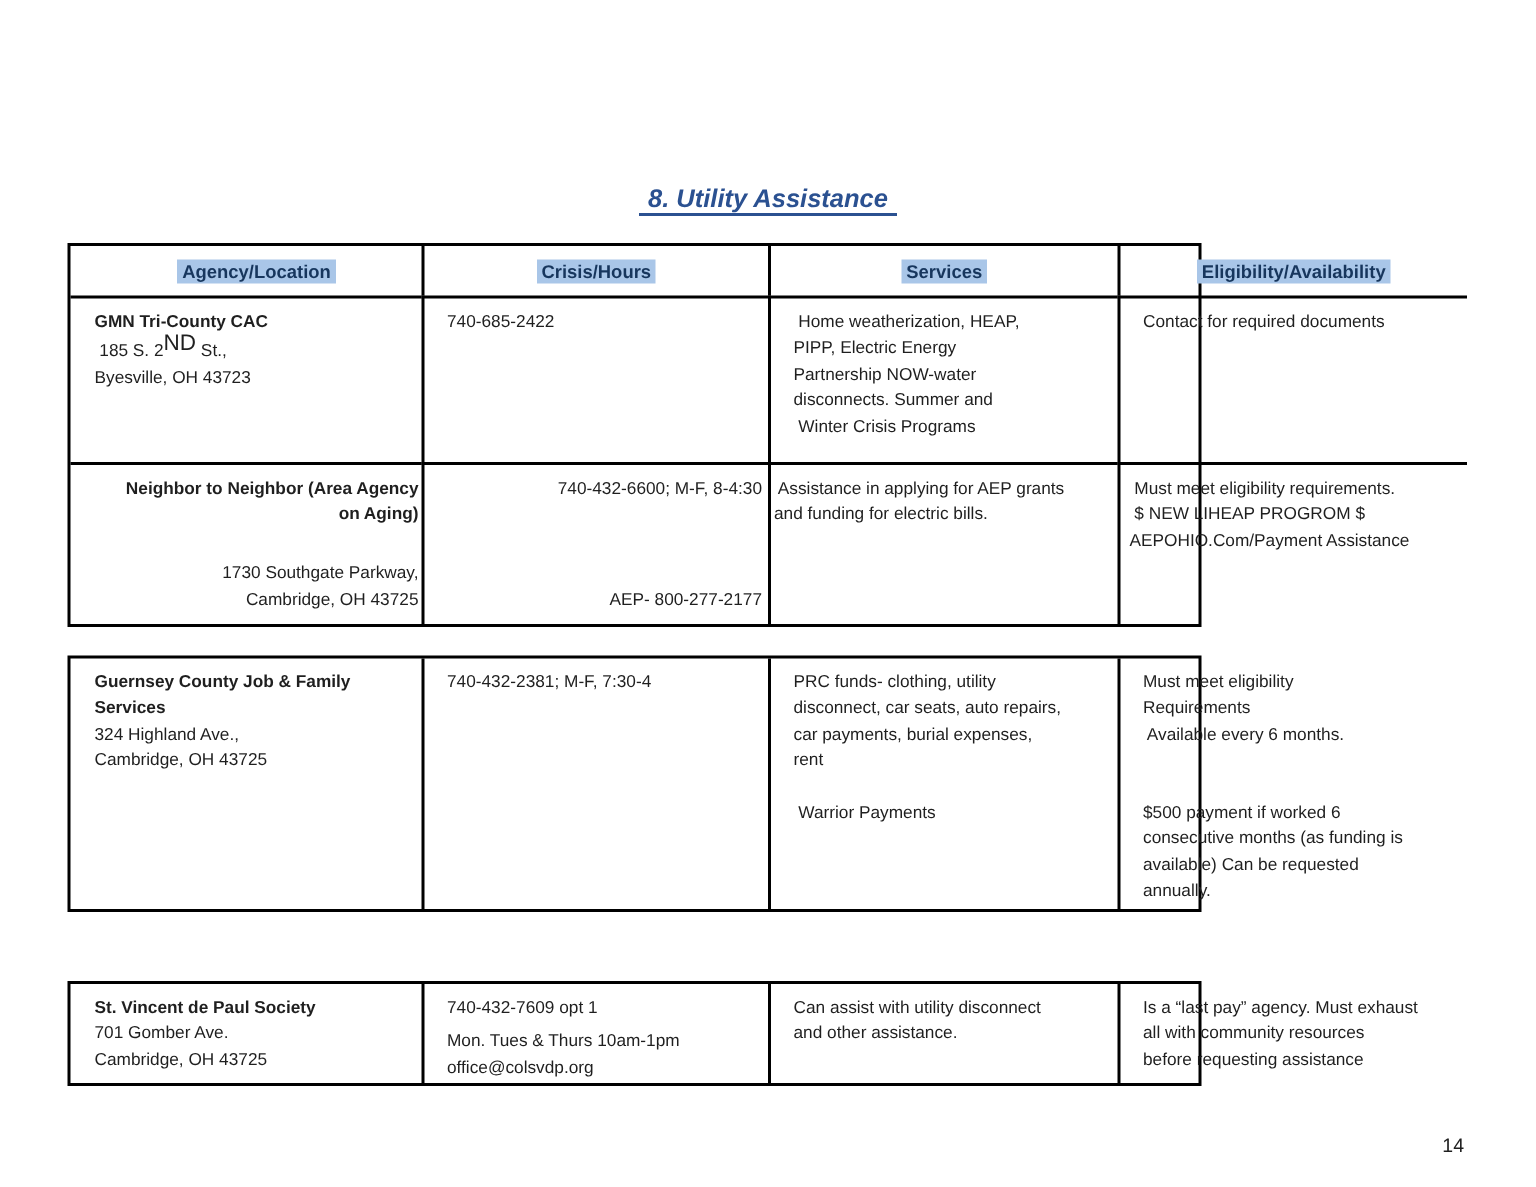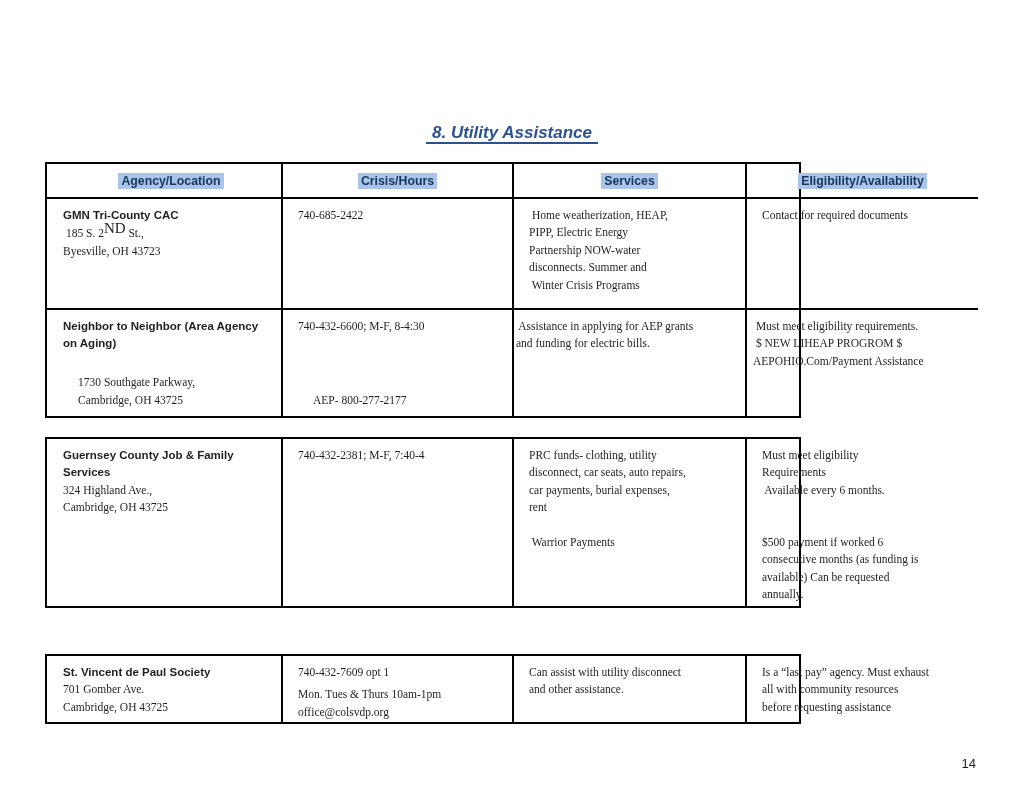--- a/index.html
+++ b/index.html
@@ -30,23 +30,23 @@
   }
   .cell.c0{border-left:none;padding-left:16px;padding-right:2px;}
   .cell.rt{border-top:2px solid var(--table-border,#000);}
   .hdr{
     display:flex;align-items:center;justify-content:center;padding:0;
   }
   .hl{
     background:var(--header-highlight,#a9c6e8);color:var(--header-text,#17365d);
     font-weight:bold;font-size:12.3px;padding:0px 3px;line-height:16px;
   }
-  .txt{white-space:pre;font-family:Liberation Serif, serif;}
+  .txt{white-space:pre;}
   .name{font-weight:bold;white-space:pre;}
-  .flexcol{display:flex;flex-direction:column;padding-bottom:7px;}
+  .flexcol{display:flex;flex-direction:column;padding-bottom:7px;text-align:right;}
   .push-bottom{margin-top:auto;margin-left:15px;}
   .para-gap{margin-top:5px;}
   .svc-overflow{padding-left:2px;padding-right:0;}
   .elig-tight{padding-left:6px;}
   .sup{font-size:15px;position:relative;top:-4px;letter-spacing:0;}
   .page-number{position:absolute;top:755px;right:48px;font-size:13px;}
 </style>
 </head>
 <body>
 
@@ -111,21 +111,21 @@
   </div>
 
   <div class="tbl t2">
     <div class="cell c0">
       <div class="name">Guernsey County Job &amp; Family
 Services</div>
       <div class="txt">324 Highland Ave.,
 Cambridge, OH 43725</div>
     </div>
     <div class="cell">
-      <div class="txt">740-432-2381; M-F, 7:40-4</div>
+      <div class="txt">740-432-2381; M-F, 7:30-4</div>
     </div>
     <div class="cell">
       <div class="txt">PRC funds- clothing, utility
 disconnect, car seats, auto repairs,
 car payments, burial expenses,
 rent
 
  Warrior Payments</div>
     </div>
     <div class="cell">

